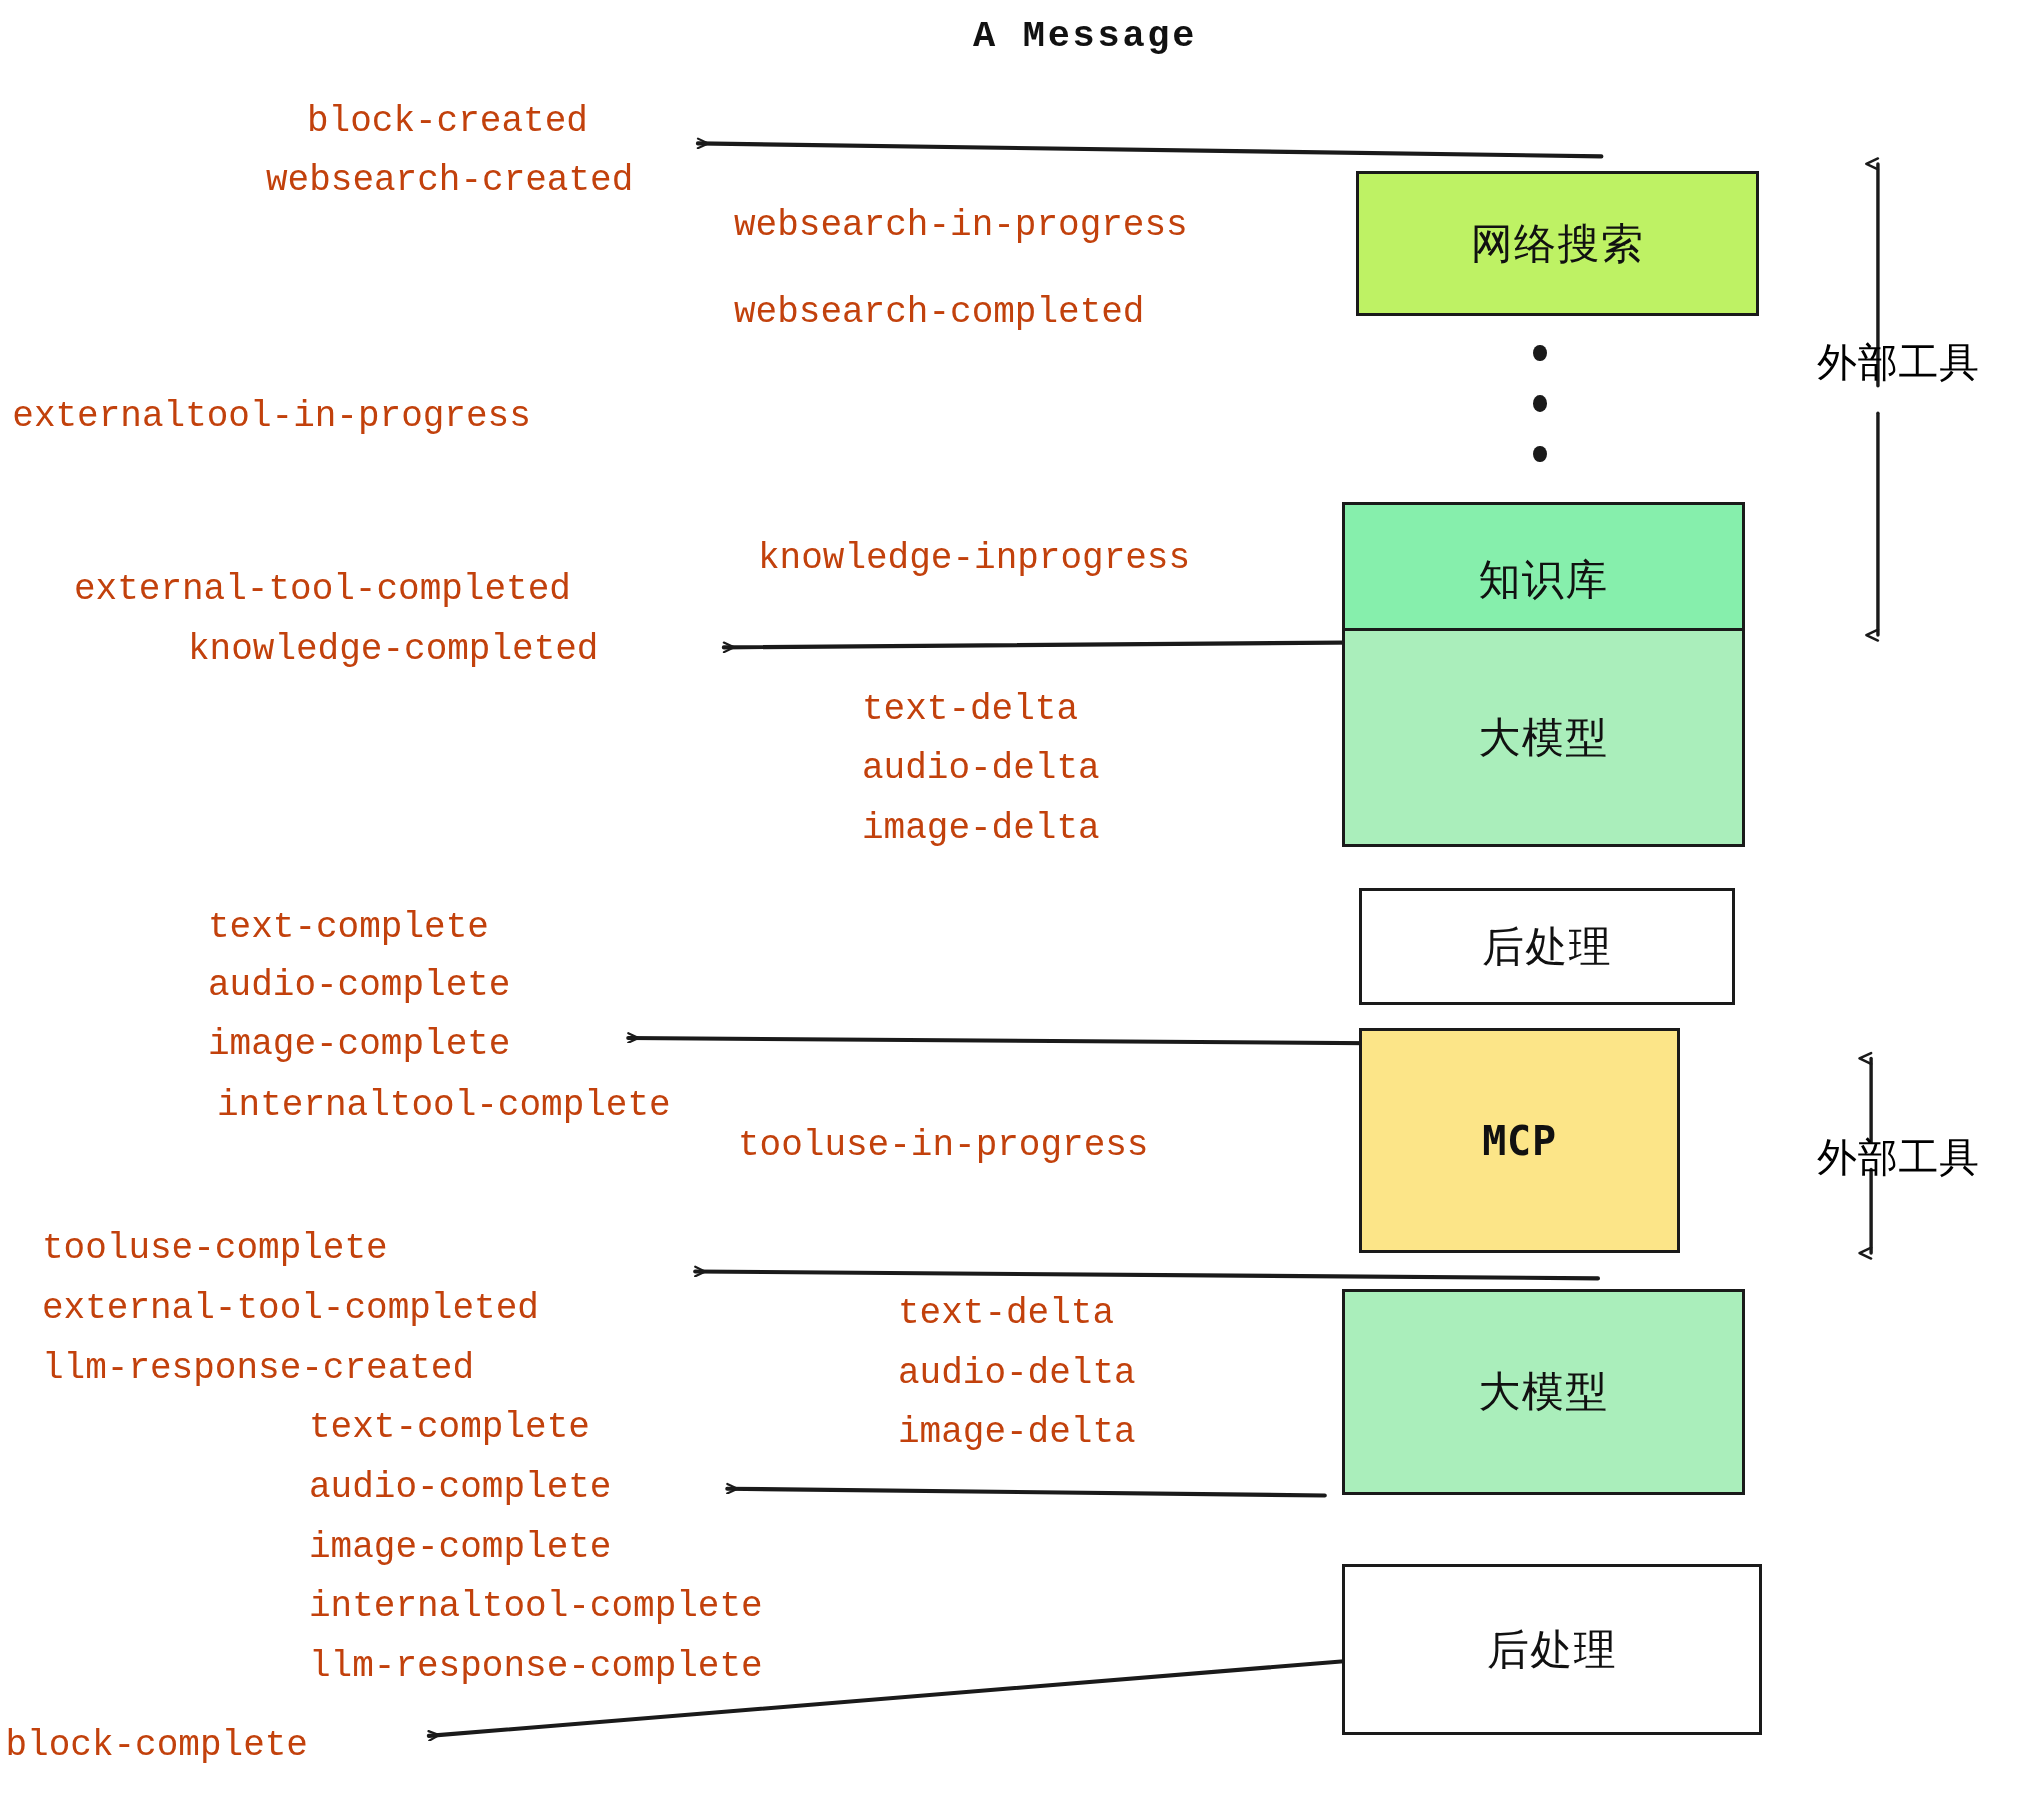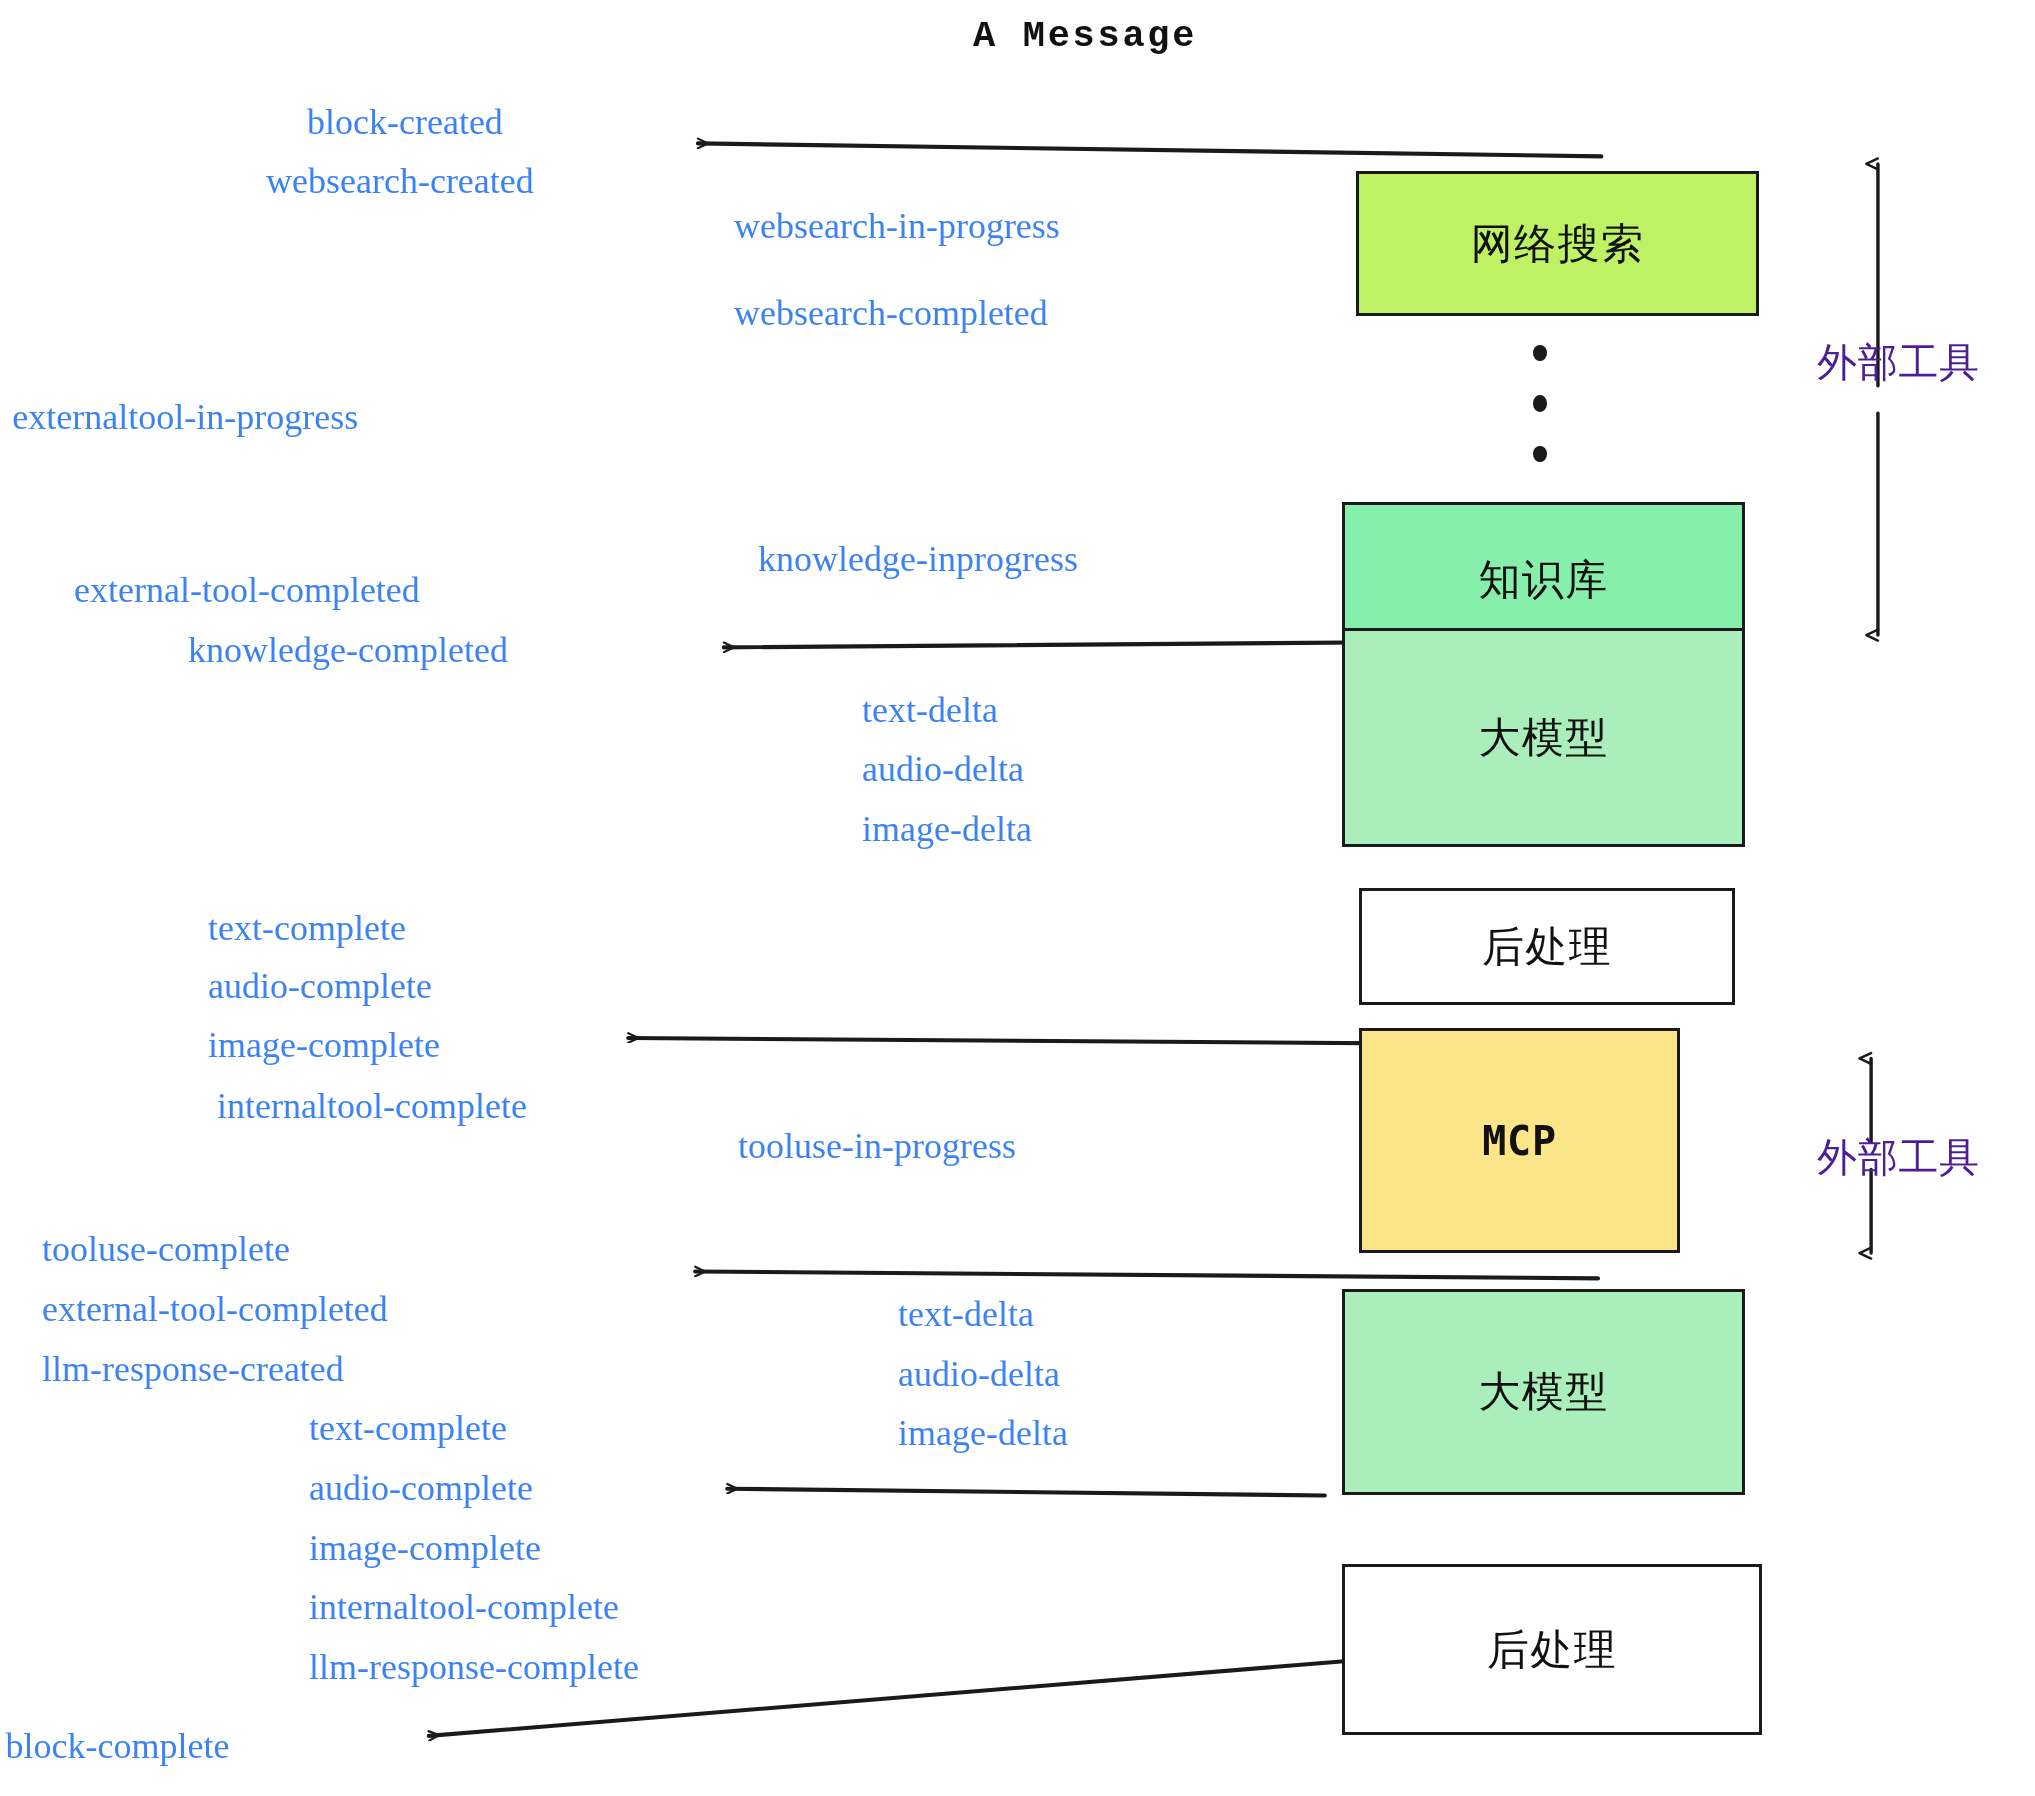--- a/index.html
+++ b/index.html
@@ -7,25 +7,25 @@
     position:relative;
     width:2035px;height:1796px;
     background:#ffffff;
     font-family:"DejaVu Sans Mono","Liberation Mono",monospace;
     overflow:hidden;
   }
   
   .evt{
     position:absolute;
     white-space:nowrap;
-    font-family:Liberation Serif, serif;
+    font-family:Liberation Mono, monospace;
     font-size:36px;
     line-height:1;
     letter-spacing:0px;
-    color:#3b82f6;
+    color:#c2410c;
   }
   .title{
     position:absolute;
     white-space:nowrap;
     font-family:Liberation Mono, monospace;
     font-size:37px;
     font-weight:600;
     letter-spacing:2.7px;
     color:#111111;
   }
@@ -47,21 +47,21 @@
     font-size:40px;
     font-weight:700;
     letter-spacing:0.7px;
   }
   
   .sidelab{
     position:absolute;
     white-space:nowrap;
     font-family:"DejaVu Sans","Liberation Sans",sans-serif;
     font-size:40px;
-    color:#4c1d95;
+    color:#000000;
     letter-spacing:0.7px;
   }
   
   .dots{position:absolute;}
   .dots i{
     display:block;
     width:13.7px;height:16.4px;
     border-radius:50%;
     background:#1a1a1a;
     margin-bottom:34px;

